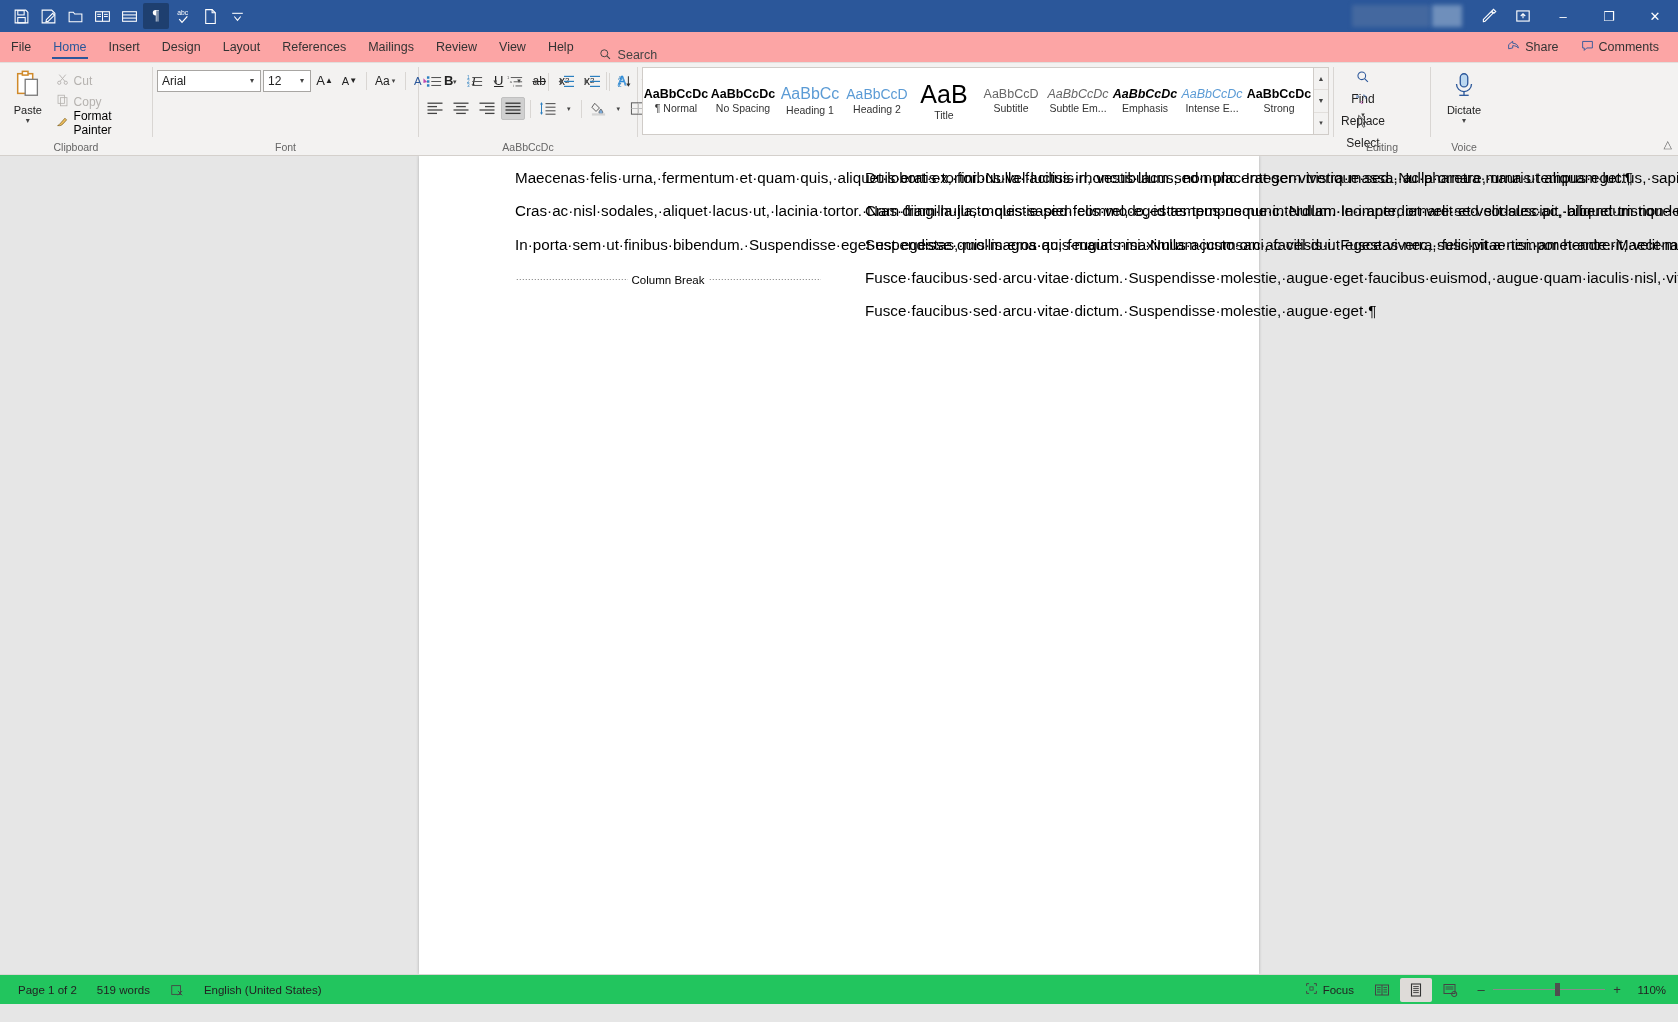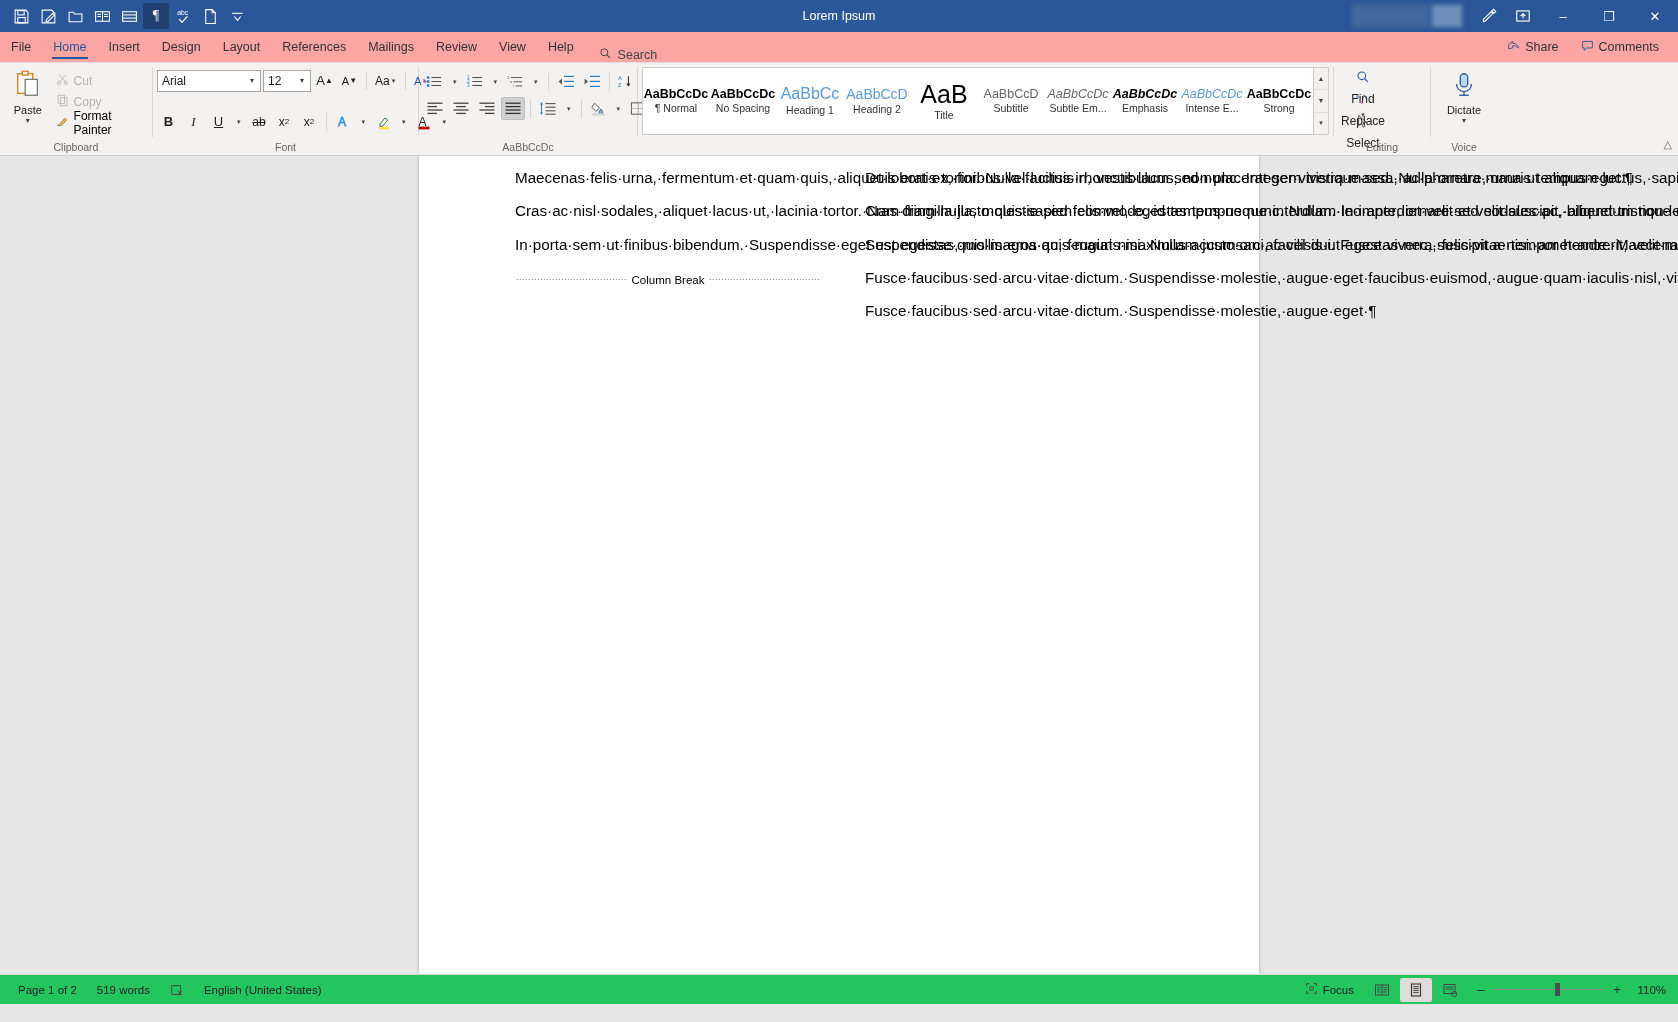--- a/index.html
+++ b/index.html
@@ -52,21 +52,21 @@
   .tab {
     padding: 0 11px; display: flex; align-items: center;
     position: relative; white-space: nowrap;
   }
   .tab.active { color: #2b579a; font-weight: normal; }
   .tab.active::after {
     content: ""; position: absolute; left: 10px; right: 10px; bottom: 3px;
     height: 2px; background: #2b579a;
   }
   .search-box {
-    display: flex; align-items: center; gap: 6px; padding: 16px 10px 0 14px;
+    display: flex; gap: 6px; padding: 16px 10px 0 14px;
     color: #444;
   }
   .tabbar-right {
     margin-left: auto; display: flex; align-items: center; gap: 4px; padding-right: 10px;
   }
   .tb-pill {
     display: flex; align-items: center; gap: 5px; padding: 3px 8px;
     border: 1px solid transparent; border-radius: 2px; font-size: 12.5px; color: #333;
   }
 
@@ -96,21 +96,21 @@
   .paste-chev { font-size: 8px; color: #444; line-height: 8px; margin-top:1px;}
   .clip-small { display: flex; flex-direction: column; justify-content: center; padding-top: 4px;}
   .clip-item {
     display: flex; align-items: center; gap: 5px; height: 21px;
     font-size: 12px; padding: 0 4px;
   }
   .clip-item.dim { color: #b5b2af; }
 
   
   .font-grp { width: 265px; }
-  .font-rows { display: flex; flex-direction: column; gap: 18px; padding-top: 3px; }
+  .font-rows { display: flex; gap: 3px; padding-top: 3px; }
   .frow { display: flex; align-items: center; gap: 2px; }
   .combo {
     height: 22px; border: 1px solid #a8a6a3; background: #fff;
     display: flex; align-items: center; font-size: 12px; color: #222;
     padding-left: 4px;
   }
   .combo .cval { flex: 1 1 auto; white-space: nowrap; overflow: hidden; }
   .combo .carrow { width: 16px; text-align: center; font-size: 8px; color: #444; }
   .combo.fontname { width: 104px; }
   .combo.fontsize { width: 48px; }
@@ -277,21 +277,20 @@
           <path d="M9.5 1.5v3h3" fill="none" stroke="#fff" stroke-width="1"></path>
         </svg>
     </div>
     <div class="qat-btn">
       <svg width="17" height="17" viewBox="0 0 16 16">
           <line x1="3" y1="5" x2="13" y2="5" stroke="#fff" stroke-width="1"></line>
           <path d="M5 8l3 3.6L11 8" fill="none" stroke="#fff" stroke-width="1"></path>
         </svg>
     </div>
   </div>
-  <div class="title-text">Lorem Ipsum</div>
   <div class="titlebar-right">
     <div class="acct-blur">
         <div class="b1"></div>
         <div class="b2"></div>
       </div>
     <div class="tb-icon">
       <svg width="18" height="18" viewBox="0 0 16 16">
           <path d="M3 13l1.5-.4 7-7L10 4l-7 7L3 13z" fill="none" stroke="#fff" stroke-width="1"></path>
           <path d="M10.4 3.6L12 2l2 2-1.6 1.6z" fill="none" stroke="#fff" stroke-width="1"></path>
         </svg>

